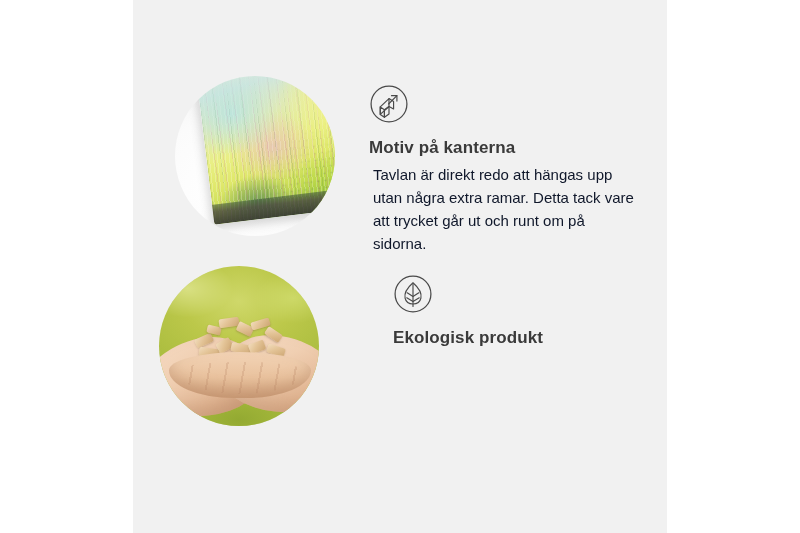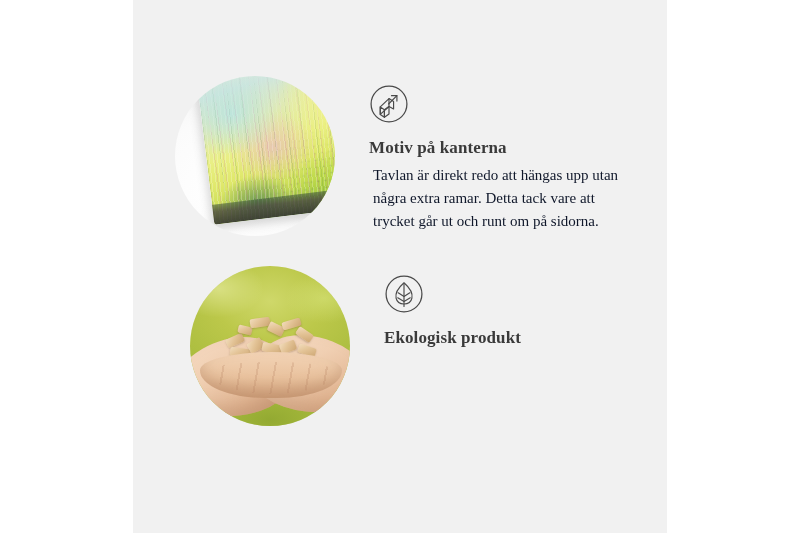--- a/index.html
+++ b/index.html
@@ -12,41 +12,40 @@
     height: 533px;
     overflow: hidden;
     font-family: "Liberation Sans", sans-serif;
   }
 
   .canvas-root {
     position: relative;
     width: 800px;
     height: 533px;
     background: #ffffff;
-    font-family: Liberation Serif, serif;
   }
 
   
   .panel {
     position: absolute;
     left: 133px;
     top: 0;
     width: 534px;
     height: 533px;
     background: #f1f1f1;
   }
 
   
   .feature {
     position: absolute;
     display: flex;
     align-items: flex-start;
   }
   .feature-top    { left: 175px; top: 76px;  }
-  .feature-bottom { left: 190px; top: 266px; }
+  .feature-bottom { left: 159px; top: 266px; gap: 40px; }
 
   
   .photo-circle {
     position: relative;
     width: 160px;
     height: 160px;
     border-radius: 50%;
     overflow: hidden;
     flex: 0 0 auto;
   }

